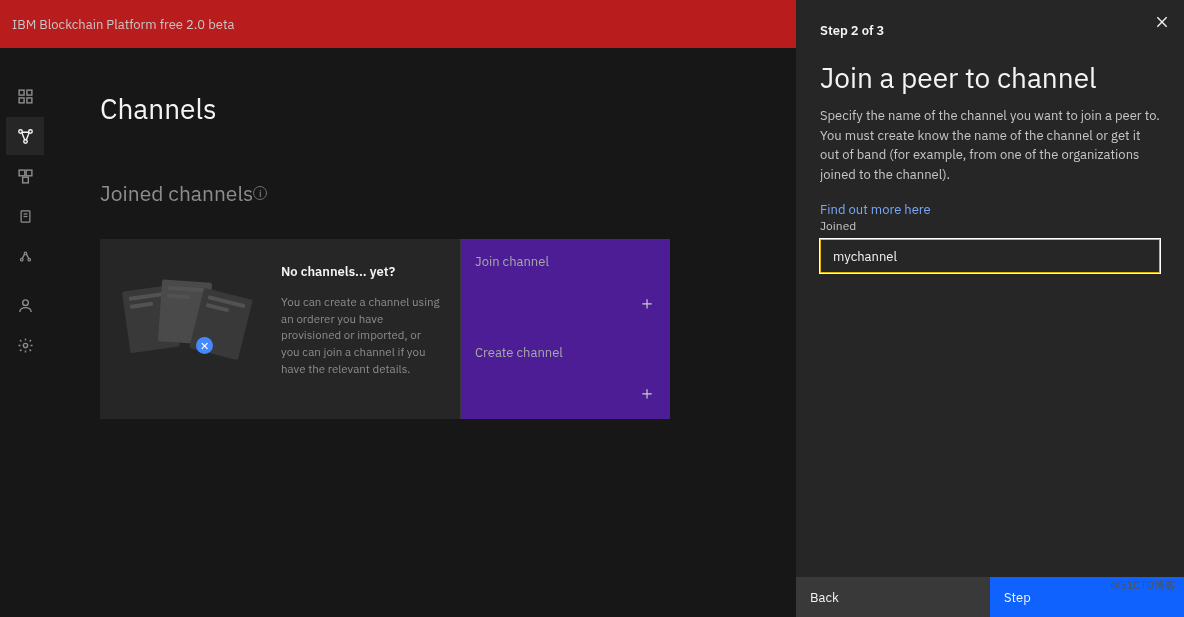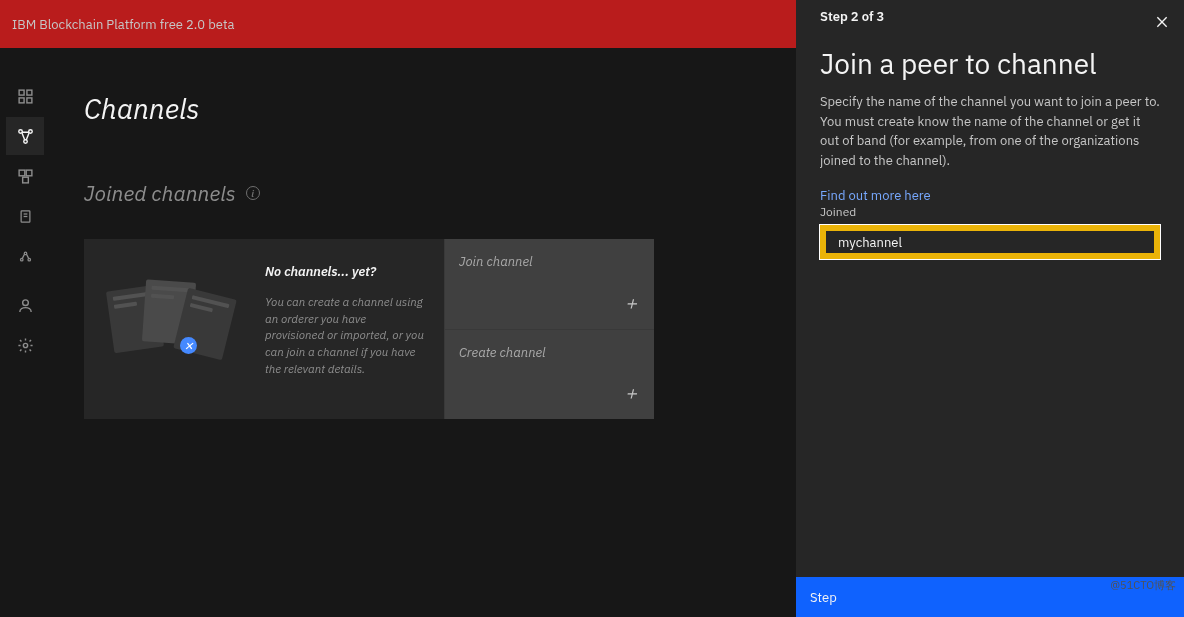--- a/index.html
+++ b/index.html
@@ -45,35 +45,33 @@
     }
     .sidebar-item.active {
       background: #262626;
       color: #f4f4f4;
     }
     .sidebar-divider {
       height: 7px;
     }
     .main {
       position: absolute;
-      left: 84px;
+      left: 100px;
       top: 90px;
       right: 0;
-      font-style: italic;
     }
     .page-title {
       font-size: 28px;
       font-weight: 400;
       color: #f4f4f4;
       margin-bottom: 52px;
     }
     .section-title-row {
       display: flex;
       align-items: center;
-      gap: 10px;
       margin-bottom: 32px;
     }
     .section-title {
       font-size: 21px;
       font-weight: 400;
       color: #8d8d8d;
     }
     .info-icon {
       width: 14px;
       height: 14px;
@@ -148,21 +146,21 @@
     .empty-desc {
       font-size: 11.5px;
       color: #8d8d8d;
       line-height: 1.45;
     }
     .action-cards {
       width: 210px;
     }
     .action-card {
       height: 90px;
-      background: #404040;
+      background: #4c1d95;
       border-left: 1px solid #393939;
       padding: 14px 14px;
       position: relative;
       cursor: pointer;
     }
     .action-card + .action-card {
       border-top: 1px solid #393939;
     }
     .action-card-label {
       font-size: 13px;
@@ -180,21 +178,21 @@
       position: absolute;
       right: 0;
       top: 0;
       bottom: 0;
       width: 388px;
       background: #262626;
       display: flex;
       flex-direction: column;
     }
     .panel-header {
-      padding: 8px 24px 0 24px;
+      padding: 22px 24px 0 24px;
     }
     .close-btn {
       position: absolute;
       right: 10px;
       top: 10px;
       width: 24px;
       height: 24px;
       color: #f4f4f4;
       font-size: 18px;
       cursor: pointer;
@@ -232,21 +230,21 @@
     }
     .field-label {
       font-size: 12px;
       color: #c6c6c6;
       margin-bottom: 6px;
     }
     .text-input {
       width: 100%;
       height: 34px;
       background: #262626;
-      border: 6px solid #eab308;
+      border: 1px solid #eab308;
       outline: 1px solid #fff;
       color: #f4f4f4;
       font-size: 13px;
       padding: 0 12px;
     }
     .panel-body {
       padding: 0 24px;
       flex: 1;
       overflow-y: auto;
     }
@@ -387,17 +385,18 @@
     <div class="step">Step 2 of 3</div>
     <h2 class="panel-title">Join a peer to channel</h2>
   </div>
   <div class="panel-body">
     <p class="panel-desc">Specify the name of the channel you want to join a peer to. You must create know the name of the channel or get it out of band (for example, from one of the organizations joined to the channel).</p>
     <a class="link">Find out more here</a>
     <div class="field-label">Joined</div>
     <input class="text-input" type="text" value="mychannel" style="">
   </div>
   <div class="panel-footer">
+    <button class="btn btn-back">Back</button>
     <button class="btn btn-next">Step</button>
   </div>
 </div>
 
 <div class="watermark">@51CTO博客</div>
 
 </body></html>

